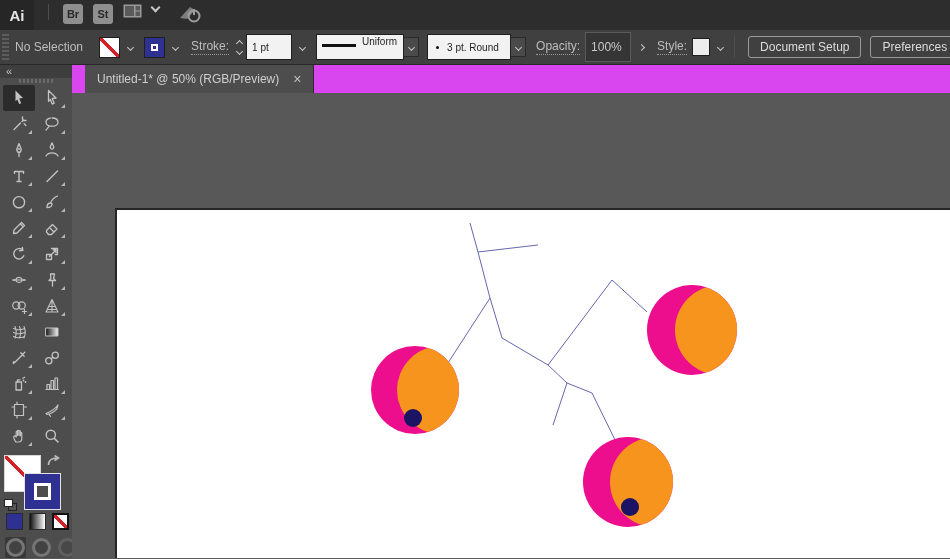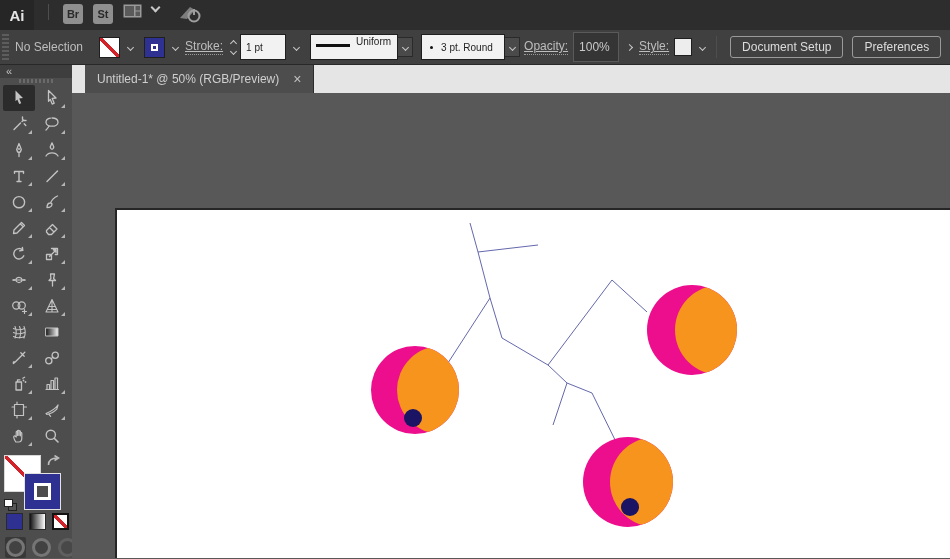--- a/index.html
+++ b/index.html
@@ -21,21 +21,21 @@
   .chev.small { width:5px; height:5px; border-width:1.5px; }
   .chev.right { transform:rotate(-45deg); }
 
   
   .controlbar { height:35px; background:#404040; border-bottom:1px solid #282828; display:flex;
                 align-items:center; color:#bdbdbd; white-space:nowrap; }
   .controlbar > * { flex-shrink:0; }
   .grip-v { width:7px; height:26px; margin-left:2px;
             background:repeating-linear-gradient(180deg,#5d5d5d 0 2px, transparent 2px 4px); }
   .cb-label { margin-left:6px; }
-  .cb-link { margin-left:4px; border-bottom:1px dotted #9a9a9a; padding-bottom:1px; cursor:default;text-decoration:underline; }
+  .cb-link { margin-left:10px; border-bottom:1px dotted #9a9a9a; padding-bottom:1px; cursor:default; }
   .swatch { width:21px; height:21px; border:1px solid #1f1f1f; background:#fff; position:relative; }
   .none-diag { background:linear-gradient(to top right, #fff 44%, #d2232a 44%, #d2232a 56%, #fff 56%); }
   .stroke-proxy-sm { background:#2E3192; }
   .stroke-proxy-sm .hole { position:absolute; inset:6px; border:2px solid #fff; background:#2E3192; }
   .chev-btn { margin-left:4px; display:flex; align-items:center; justify-content:center; width:12px; height:20px; }
   .stepper { display:flex; flex-direction:column; gap:3px; margin-left:8px; align-items:center; }
   .stepper .chev { transform:rotate(-135deg); }
   .stepper .chev + .chev { transform:rotate(45deg); }
   .field { height:16px; background:#f2f2f2; color:#1e1e1e; display:flex; align-items:center;
            padding:12px 5px; font-size:10px; border:1px solid #1f1f1f; }
@@ -78,21 +78,21 @@
   .swatch-row { display:flex; gap:6px; padding-left:6px; margin-top:8px; }
   .swatch-row .sw { width:17px; height:17px; border:1px solid #2a2a2a; }
   .sw-color { background:#2E3192; }
   .sw-gradient { background:linear-gradient(90deg,#111,#fefefe); }
   .sw-none { background:linear-gradient(to top right, #fff 42%, #d2232a 42%, #d2232a 58%, #fff 58%); border:2px solid #111 !important; }
   .mode-row { display:flex; gap:5px; padding-left:5px; margin-top:7px; }
   .mode-row .mode { width:19px; height:19px; border-radius:50%; border:3px solid #757575; background:#424242; }
   .mode-row .tile { background:#383838; padding:1px; border-radius:2px; }
 
   .right-col { flex:1; display:flex; flex-direction:column; min-width:0; }
-  .tabbar { height:28px; background:#e5e5e5; display:flex; align-items:flex-end; padding-left:13px; }
+  .tabbar { height:28px; background:#d946ef; display:flex; align-items:flex-end; padding-left:13px; }
   .tab { height:28px; background:#4d4d4d; color:#cfcfcf; display:flex; align-items:center; padding:0 12px;
          font-size:12px; border-right:1px solid #2b2b2b; }
   .tab .close { margin-left:14px; color:#c0c0c0; font-size:14px; line-height:10px; cursor:default; }
 
   .canvas { flex:1; background:#585858; position:relative; overflow:hidden; }
   .artboard { position:absolute; left:45px; top:117px; right:-2px; bottom:-2px; background:#fff;
               box-shadow:0 0 0 2px #262626; }
   .artboard svg { position:absolute; left:0; top:0; }
 </style>
 </head>

